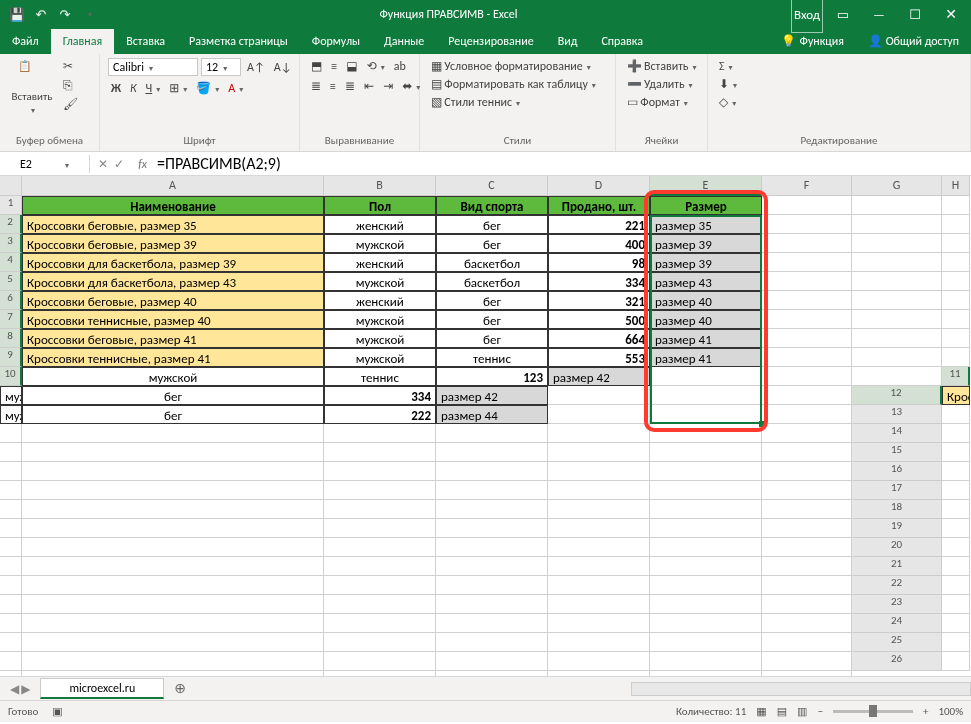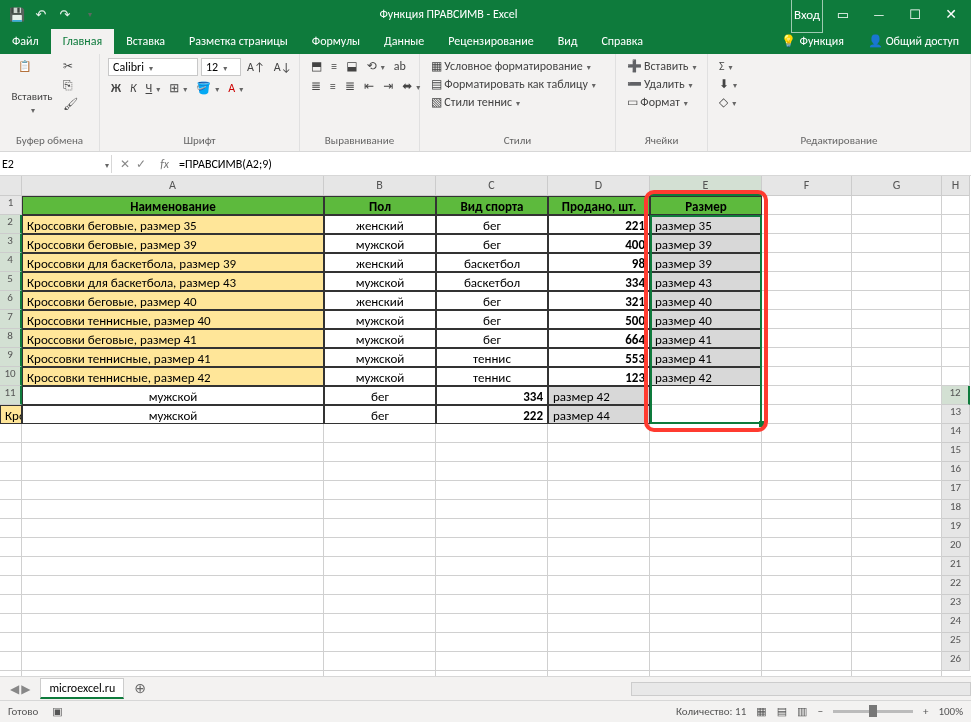--- a/index.html
+++ b/index.html
@@ -23,25 +23,25 @@
 .ribbon-group { border-right: 1px solid #e0e0e0; padding: 4px 8px 2px; display: flex; flex-direction: column; }
 .ribbon-group .group-label { text-align: center; font-size: 11px; color: #666; margin-top: auto; padding: 2px 0; }
 .ribbon-body { flex: 1; display: flex; flex-wrap: wrap; align-items: flex-start; gap: 3px 4px; }
 .rbtn { display: inline-flex; align-items: center; gap: 2px; padding: 1px 3px; cursor: pointer; font-size: 12px; color: #444; }
 .big-btn { display: flex; flex-direction: column; align-items: center; font-size: 11px; color: #444; cursor: pointer; width: 48px; }
 .big-btn .icon { width: 28px; height: 28px; margin: 2px 0; }
 .combo { border: 1px solid #c8c8c8; background: #fff; padding: 1px 4px; font-size: 12px; display: inline-flex; align-items: center; gap: 3px; cursor: pointer; }
 .small-row { display: flex; gap: 3px; }
 
 .formula-bar { height: 24px; border-bottom: 1px solid #d7d7d7; display: flex; align-items: center; background: #fff; }
-.name-box { width: 112px; border-right: 1px solid #d7d7d7; padding: 2px 2px; font-size: 12px; display: flex; align-items: center; justify-content: space-between; }
+.name-box { width: 90px; border-right: 1px solid #d7d7d7; padding: 2px 20px; font-size: 12px; display: flex; align-items: center; justify-content: space-between; }
 .fx-btns { display: flex; gap: 6px; padding: 0 8px; color: #888; }
 .fx-btns span { cursor: pointer; }
 .fx-label { font-style: italic; color: #777; padding: 0 6px; cursor: pointer; }
-.formula-input { flex: 1; padding: 2px 4px; font-size: 12px; border: none; outline: none; }
+.formula-input { flex: 1; padding: 2px 4px; font-size: 16px; border: none; outline: none; }
 
 .sheet { position: relative; height: 500px; overflow: hidden; }
 .grid { display: grid; grid-template-columns: 22px 302px 112px 112px 102px 112px 90px 90px 28px; }
 .hcell { background: #e6e6e6; border-right: 1px solid #ccc; border-bottom: 1px solid #ccc; text-align: center; font-size: 12px; color: #555; padding: 2px 0; cursor: pointer; }
 .hcell.sel { background: #d3e0d3; border-bottom: 2px solid #0e7b3c; }
 .rcell { background: #e6e6e6; border-right: 1px solid #ccc; border-bottom: 1px solid #ccc; text-align: center; font-size: 11px; color: #555; cursor: pointer; }
 .rcell.sel { background: #d3e0d3; border-right: 2px solid #0e7b3c; }
 .cell { border-right: 1px solid #d0d0d0; border-bottom: 1px solid #d0d0d0; padding: 1px 4px; font-size: 13px; height: 19px; line-height: 17px; overflow: hidden; cursor: cell; }
 .hdr { background: #5dba3d; font-weight: bold; text-align: center; border: 1px solid #333; }
 .colA { background: #ffe699; border: 1px solid #333; }
@@ -49,21 +49,21 @@
 .colD { border: 1px solid #333; text-align: right; font-weight: bold; }
 .colE { background: #d8d8d8; border: 1px solid #333; }
 
 .red-box { position: absolute; border: 4px solid #ff3b30; border-radius: 10px; pointer-events: none; }
 .sel-outline { position: absolute; border: 2px solid #0e7b3c; pointer-events: none; }
 .fill-handle { position: absolute; width: 6px; height: 6px; background: #0e7b3c; }
 
 .tabs-bar { height: 24px; border-top: 1px solid #d7d7d7; background: #f3f2f1; display: flex; align-items: center; font-size: 12px; }
 .sheet-nav { display: flex; gap: 2px; padding: 0 10px; color: #888; }
 .sheet-nav span { cursor: pointer; }
-.sheet-tab { background: #fff; border: 1px solid #ccc; border-bottom: 2px solid #0e7b3c; padding: 2px 8px; cursor: pointer; }
+.sheet-tab { background: #fff; border: 1px solid #ccc; border-bottom: 2px solid #0e7b3c; padding: 2px 28px; cursor: pointer; }
 .add-sheet { padding: 0 10px; color: #666; cursor: pointer; font-size: 14px; }
 .hscroll { margin-left: auto; width: 340px; height: 14px; background: #e8e8e8; border: 1px solid #ccc; }
 
 .statusbar { height: 22px; background: #f3f2f1; border-top: 1px solid #d7d7d7; display: flex; align-items: center; font-size: 11px; color: #555; padding: 0 8px; gap: 14px; }
 .statusbar .right { margin-left: auto; display: flex; align-items: center; gap: 10px; }
 .zoom-slider { width: 80px; height: 3px; background: #bbb; position: relative; }
 .zoom-slider::after { content: ""; position: absolute; width: 8px; height: 12px; background: #777; top: -5px; left: 36px; }
 
 .dd::after { content: "▾"; font-size: 8px; color: #666; margin-left: 2px; }
 </style>
@@ -344,21 +344,20 @@
       <div class="rcell sel">9</div>
       <div class="cell colA">Кроссовки теннисные, размер 41</div>
       <div class="cell colB">мужской</div>
       <div class="cell colC">теннис</div>
       <div class="cell colD">553</div>
       <div class="cell colE">размер 41</div>
       <div class="cell"></div>
       <div class="cell"></div>
       <div class="cell"></div>
       <div class="rcell sel">10</div>
-      <div class="cell colA">Кроссовки теннисные, размер 42</div>
       <div class="cell colB">мужской</div>
       <div class="cell colC">теннис</div>
       <div class="cell colD">123</div>
       <div class="cell colE">размер 42</div>
       <div class="cell"></div>
       <div class="cell"></div>
       <div class="cell"></div>
       <div class="rcell sel">11</div>
       <div class="cell colB">мужской</div>
       <div class="cell colC">бег</div>

